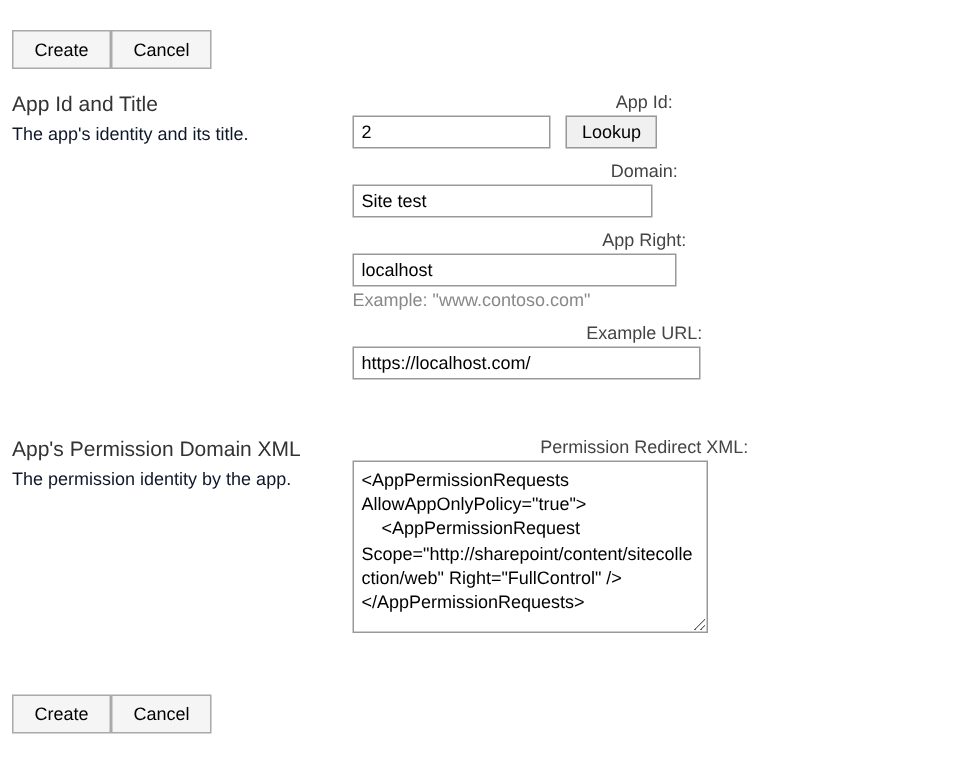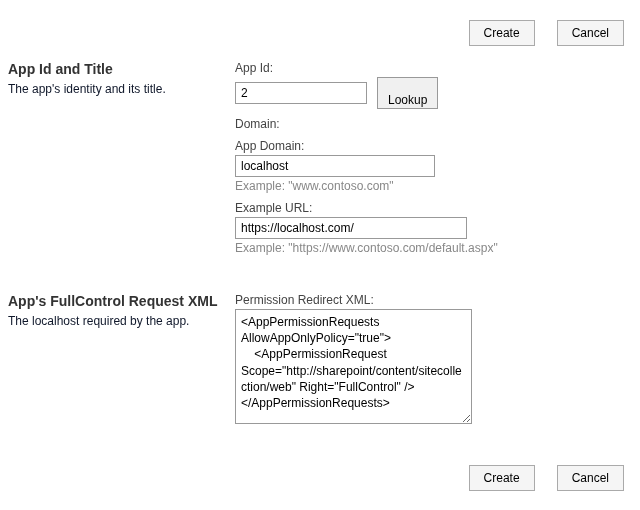--- a/index.html
+++ b/index.html
@@ -10,22 +10,22 @@
     body {
       font-family: "Segoe UI", Arial, sans-serif;
       font-size: 13px;
       color: #333;
       background: #fff;
       width: 640px;
       padding: 10px 16px 20px 8px;
     }
     .button-row {
       display: flex;
-      justify-content: flex-end;
-      gap: 22px;
+      justify-content: flex-start;
+      gap: 0;
       margin: 20px 0;
     }
     .button-row.top {
       margin-top: 10px;
       margin-bottom: 15px;
     }
     button.action {
       background: #f5f5f5;
       border: 1px solid #aaa;
       padding: 5px 14px;
@@ -43,56 +43,57 @@
       flex-shrink: 0;
       padding-right: 10px;
     }
     .right-col {
       flex: 1;
     }
     .section-title {
       font-size: 14px;
       color: #333;
       margin-bottom: 4px;
-      font-weight: bold;
+      font-weight: normal;
     }
     .section-desc {
       font-size: 12px;
       color: #0f172a;
       line-height: 1.4;
     }
     .field-group {
       margin-bottom: 8px;
     }
     .field-label {
       font-size: 12px;
       color: #444;
       margin-bottom: 2px;
       display: block;
+      text-align: center;
     }
     .field-row {
       display: flex;
       gap: 10px;
       align-items: center;
     }
     input[type="text"].text-input {
       border: 1px solid #999;
       padding: 3px 5px;
       font-size: 12px;
       font-family: inherit;
       height: 22px;
     }
     .input-appid {
       width: 132px;
     }
     .input-title {
       width: 200px;
     }
     .input-domain {
-      width: 200px;
+      width: 216px;
     }
     .input-redirect {
       width: 232px;
     }
     .hint {
       font-size: 12px;
       color: #888;
       margin-top: 2px;
     }
     textarea.xml-area {
@@ -102,21 +103,21 @@
       padding: 4px 5px;
       font-family: Arial, sans-serif;
       font-size: 12px;
       line-height: 1.35;
       resize: both;
       overflow: auto;
     }
     button.lookup {
       background: #f0f0f0;
       border: 1px solid #999;
-      padding: 15px 10px;
+      padding: 3px 10px;
       font-size: 12px;
       font-family: inherit;
       cursor: pointer;
       height: 22px;
     }
   </style>
 </head>
 <body>
 
 <div class="button-row top">
@@ -134,41 +135,41 @@
     <div class="field-group">
       <label class="field-label">App Id:</label>
       <div class="field-row">
         <input type="text" class="text-input input-appid" value="2" style="">
         <button class="lookup">Lookup</button>
       </div>
     </div>
 
     <div class="field-group">
       <label class="field-label">Domain:</label>
+      <input type="text" class="text-input input-title" value="Site test" style="">
     </div>
 
     <div class="field-group">
-      <label class="field-label">App Domain:</label>
+      <label class="field-label">App Right:</label>
       <input type="text" class="text-input input-domain" value="localhost" style="">
       <div class="hint">Example: "www.contoso.com"</div>
     </div>
 
     <div class="field-group">
       <label class="field-label">Example URL:</label>
       <input type="text" class="text-input input-redirect" value="https://localhost.com/" style="">
-      <div class="hint">Example: "https://www.contoso.com/default.aspx"</div>
     </div>
 
   </div>
 </div>
 
 <div class="section">
   <div class="left-col">
-    <div class="section-title">App's FullControl Request XML</div>
-    <div class="section-desc">The localhost required by the app.</div>
+    <div class="section-title">App's Permission Domain XML</div>
+    <div class="section-desc">The permission identity by the app.</div>
   </div>
   <div class="right-col">
     <div class="field-group">
       <label class="field-label">Permission Redirect XML:</label>
       <textarea class="xml-area" style="">&lt;AppPermissionRequests AllowAppOnlyPolicy="true"&gt;
     &lt;AppPermissionRequest Scope="http://sharepoint/content/sitecollection/web" Right="FullControl" /&gt;
 &lt;/AppPermissionRequests&gt;</textarea>
     </div>
   </div>
 </div>

